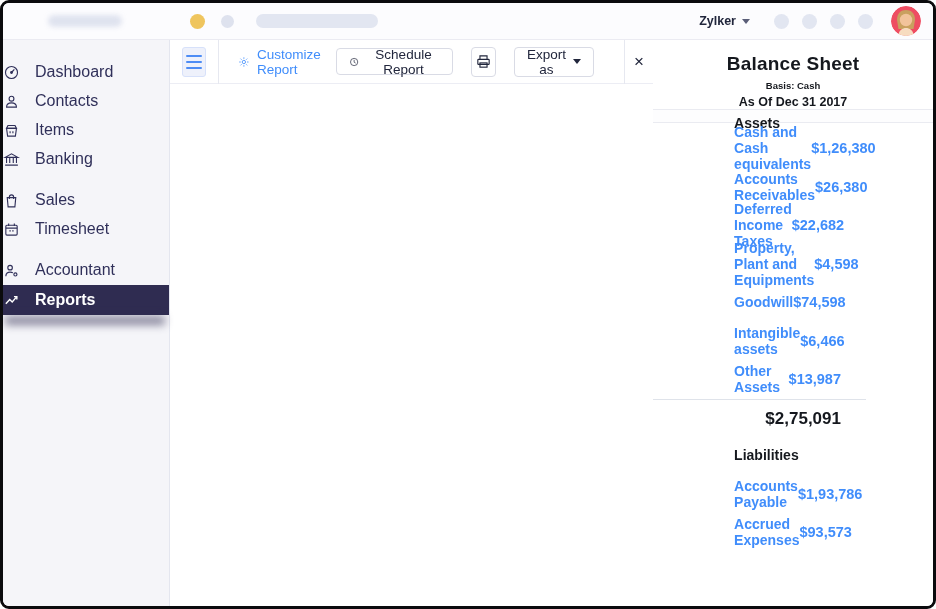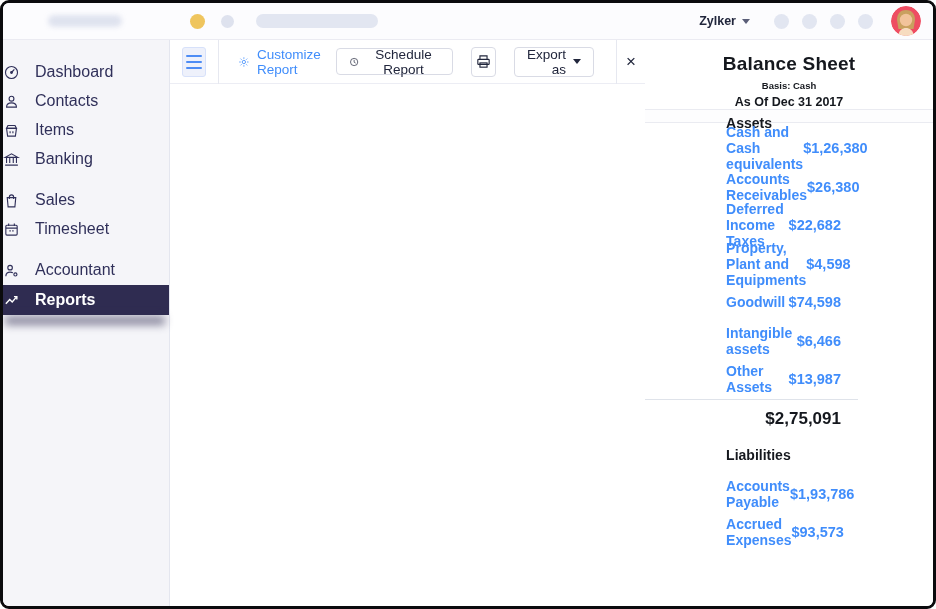--- a/index.html
+++ b/index.html
@@ -38,21 +38,21 @@
   .hamburger-btn { width:32px; height:30px; margin:0 12px; background:#eef1fb; border:1px solid #d7e1fa; border-radius:3px; display:flex; flex-direction:column; justify-content:center; align-items:center; gap:4px; cursor:pointer; }
   .hamburger-btn i { display:block; width:16px; height:2px; background:#4d8cf5; border-radius:1px; }
   .tb-divider { width:1px; height:44px; background:#e6e8f0; }
   .customize { display:flex; align-items:center; gap:7px; color:#408dfb; font-size:13.5px; margin-left:19px; cursor:pointer; }
   .customize svg { width:16px; height:16px; stroke:#408dfb; fill:none; stroke-width:1.7; }
   .toolbar-spacer { flex:1; }
   .tb-btn { display:flex; align-items:center; gap:7px; border:1px solid #d9dbe5; border-radius:4px; background:#fff; font-size:13.5px; color:#21263c; padding:0 12px; height:27px; cursor:pointer; font-family:inherit; }
   .tb-btn svg { width:14px; height:14px; stroke:#21263c; fill:none; stroke-width:1.6; }
   .print-btn { width:32px; height:30px; justify-content:center; padding:0; margin:0 18px; }
   .print-btn svg { width:17px; height:17px; }
-  .export-btn { margin-right:22px; height:30px;text-align:right; }
+  .export-btn { margin-right:30px; height:30px; }
   .export-btn .caret-down { border-top-color:#21263c; }
   .close-btn { width:38px; text-align:center; font-size:17px; color:#21263c; cursor:pointer; line-height:44px; }
 
   
   .report { flex:1; overflow:hidden; }
   .title-block { text-align:center; margin-top:13px; color:#15181e; }
   .report-title { font-size:19px; font-weight:bold; letter-spacing:.2px; }
   .report-basis { font-size:9.5px; font-weight:bold; margin-top:5px; }
   .report-asof { font-size:12.5px; font-weight:bold; margin-top:4px; }
   .section-band { height:14px; line-height:26px; border-top:1px solid #eaebf1; border-bottom:1px solid #eaebf1; background:#fdfdfe; padding-left:81px; font-size:14px; font-weight:bold; color:#15181e; }

